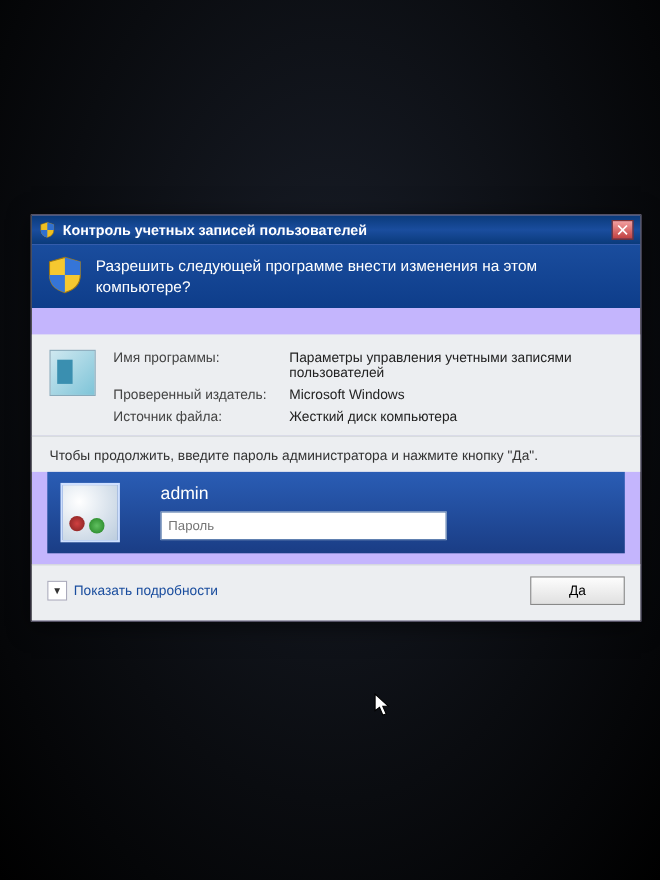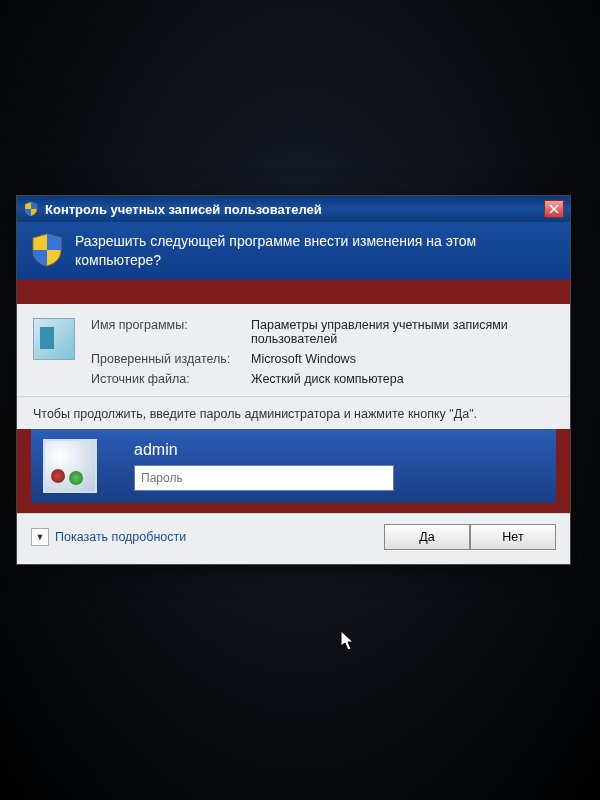--- a/index.html
+++ b/index.html
@@ -6,24 +6,24 @@
     body {
       width: 600px;
       height: 800px;
       background: radial-gradient(ellipse at 50% 40%, #1a1f2a 0%, #0a0c10 60%, #000 100%);
       font-family: "Segoe UI", Tahoma, sans-serif;
       overflow: hidden;
       position: relative;
     }
     .dialog {
       position: absolute;
-      left: 16px;
+      left: 28px;
       top: 195px;
       width: 555px;
-      background: #7f1d1d;
+      background: #c4b5fd;
       border: 1px solid #444;
       box-shadow: 0 4px 20px rgba(0,0,0,0.6);
     }
     .titlebar {
       background: linear-gradient(to bottom, #0a3a7a 0%, #1a4d9e 50%, #0a3a7a 100%);
       color: #fff;
       padding: 4px 6px;
       display: flex;
       align-items: center;
       font-size: 13px;
@@ -249,20 +249,19 @@
       <input type="password" class="password-input" placeholder="Пароль" style="">
     </div>
   </div>
 
   <div class="footer">
     <div class="details-toggle">
       <span class="chevron">▼</span>
       <span>Показать подробности</span>
     </div>
     <button class="btn">Да</button>
-    <button class="btn">Нет</button>
   </div>
 
 </div>
 
 <svg class="cursor" viewBox="0 0 16 22">
   <path d="M1 1 L1 16 L5 13 L8 20 L11 19 L8 12 L13 12 Z" fill="#fff" stroke="#000" stroke-width="1"></path>
 </svg>
 
 </body></html>

